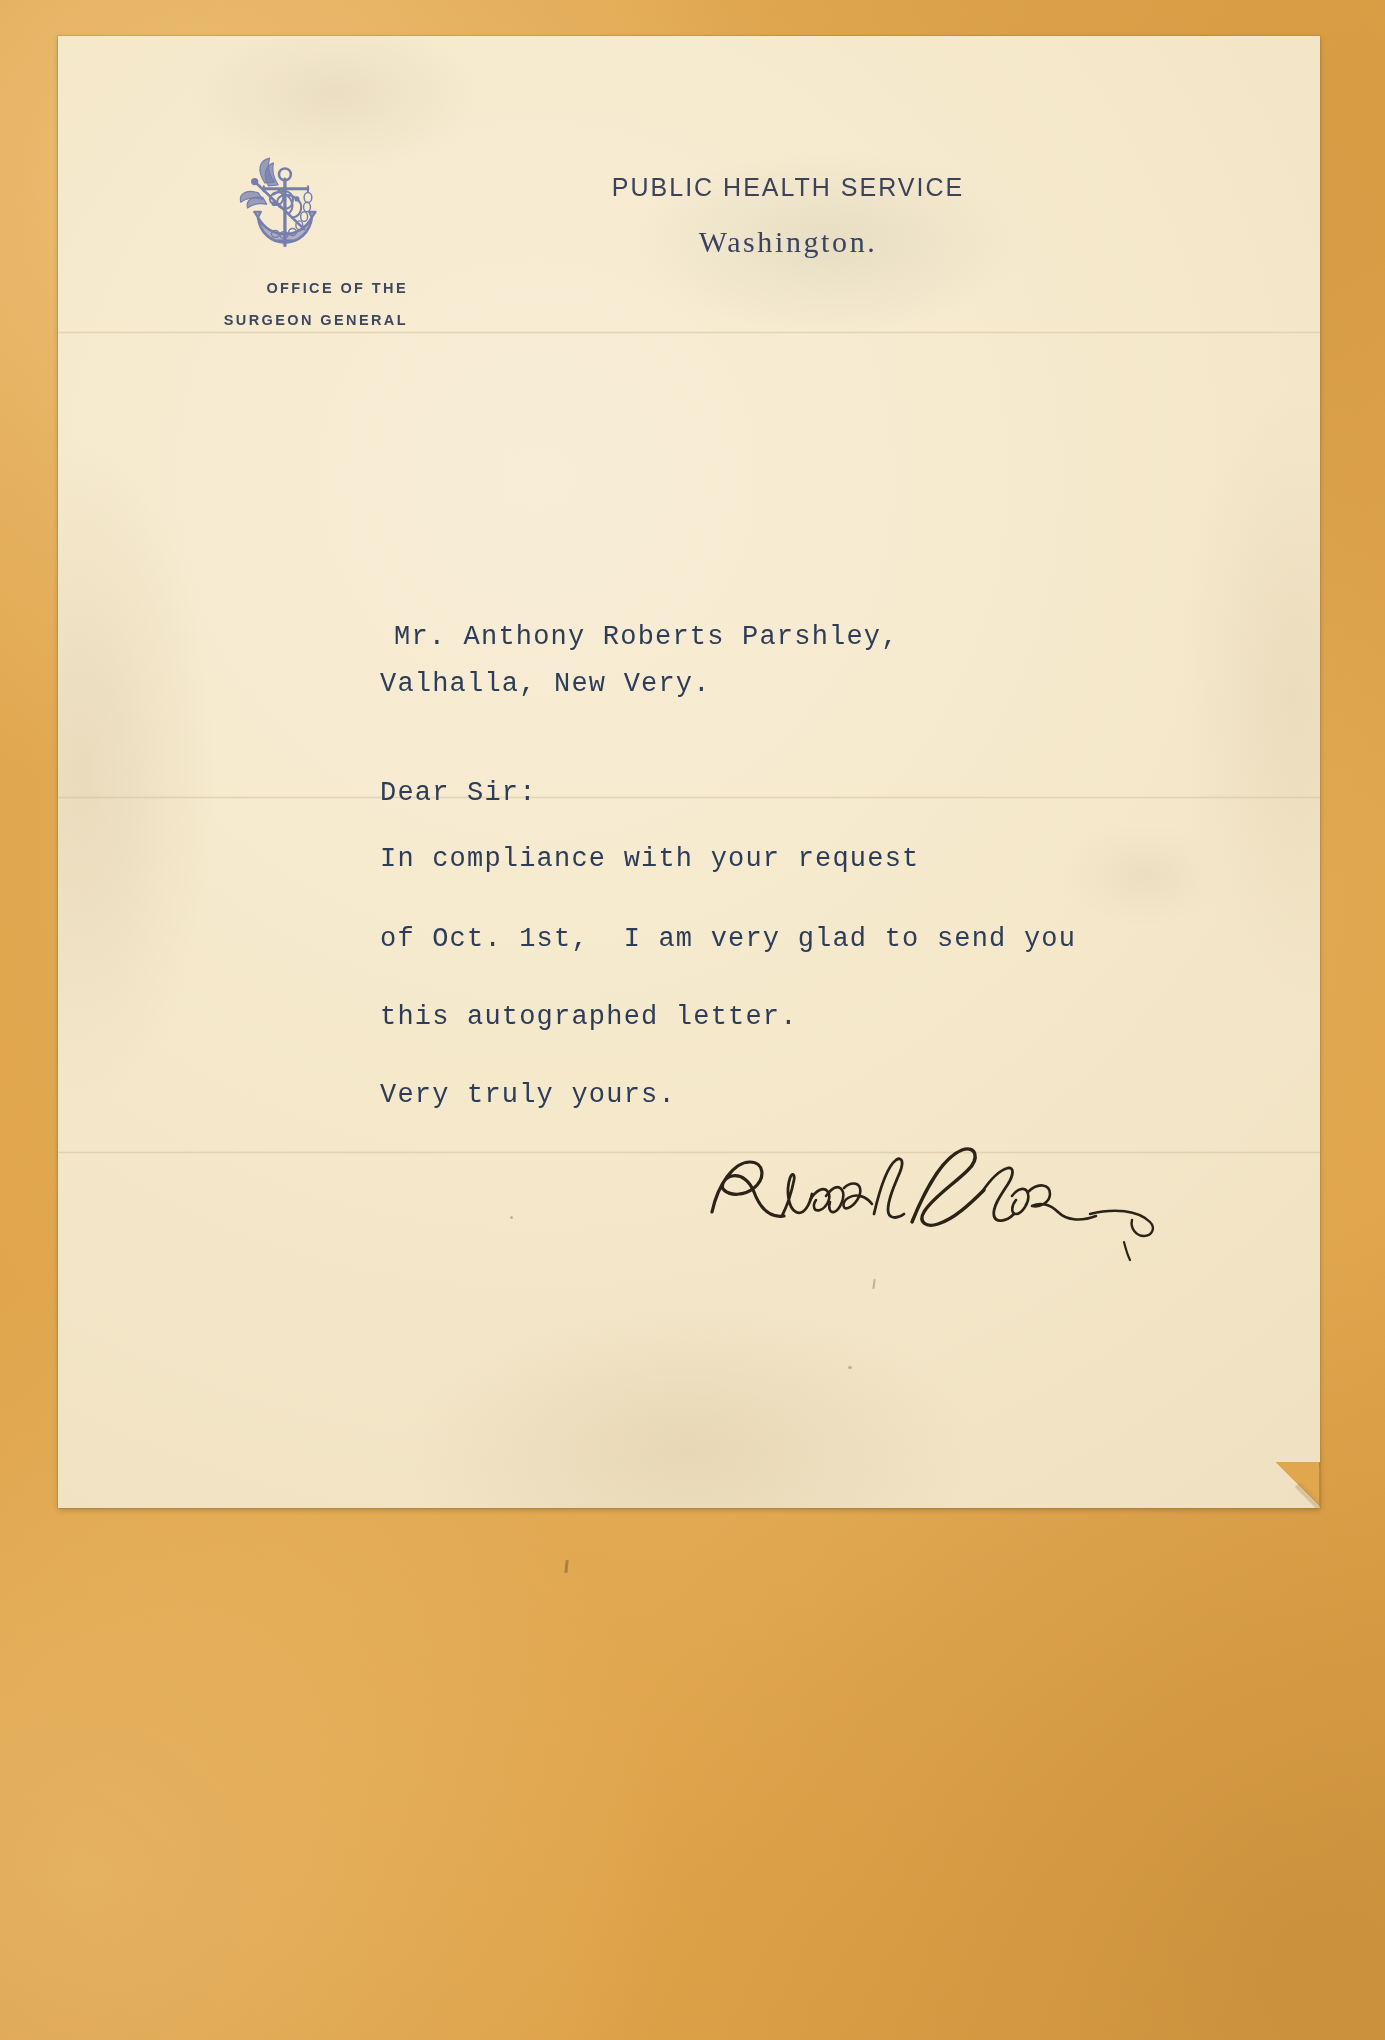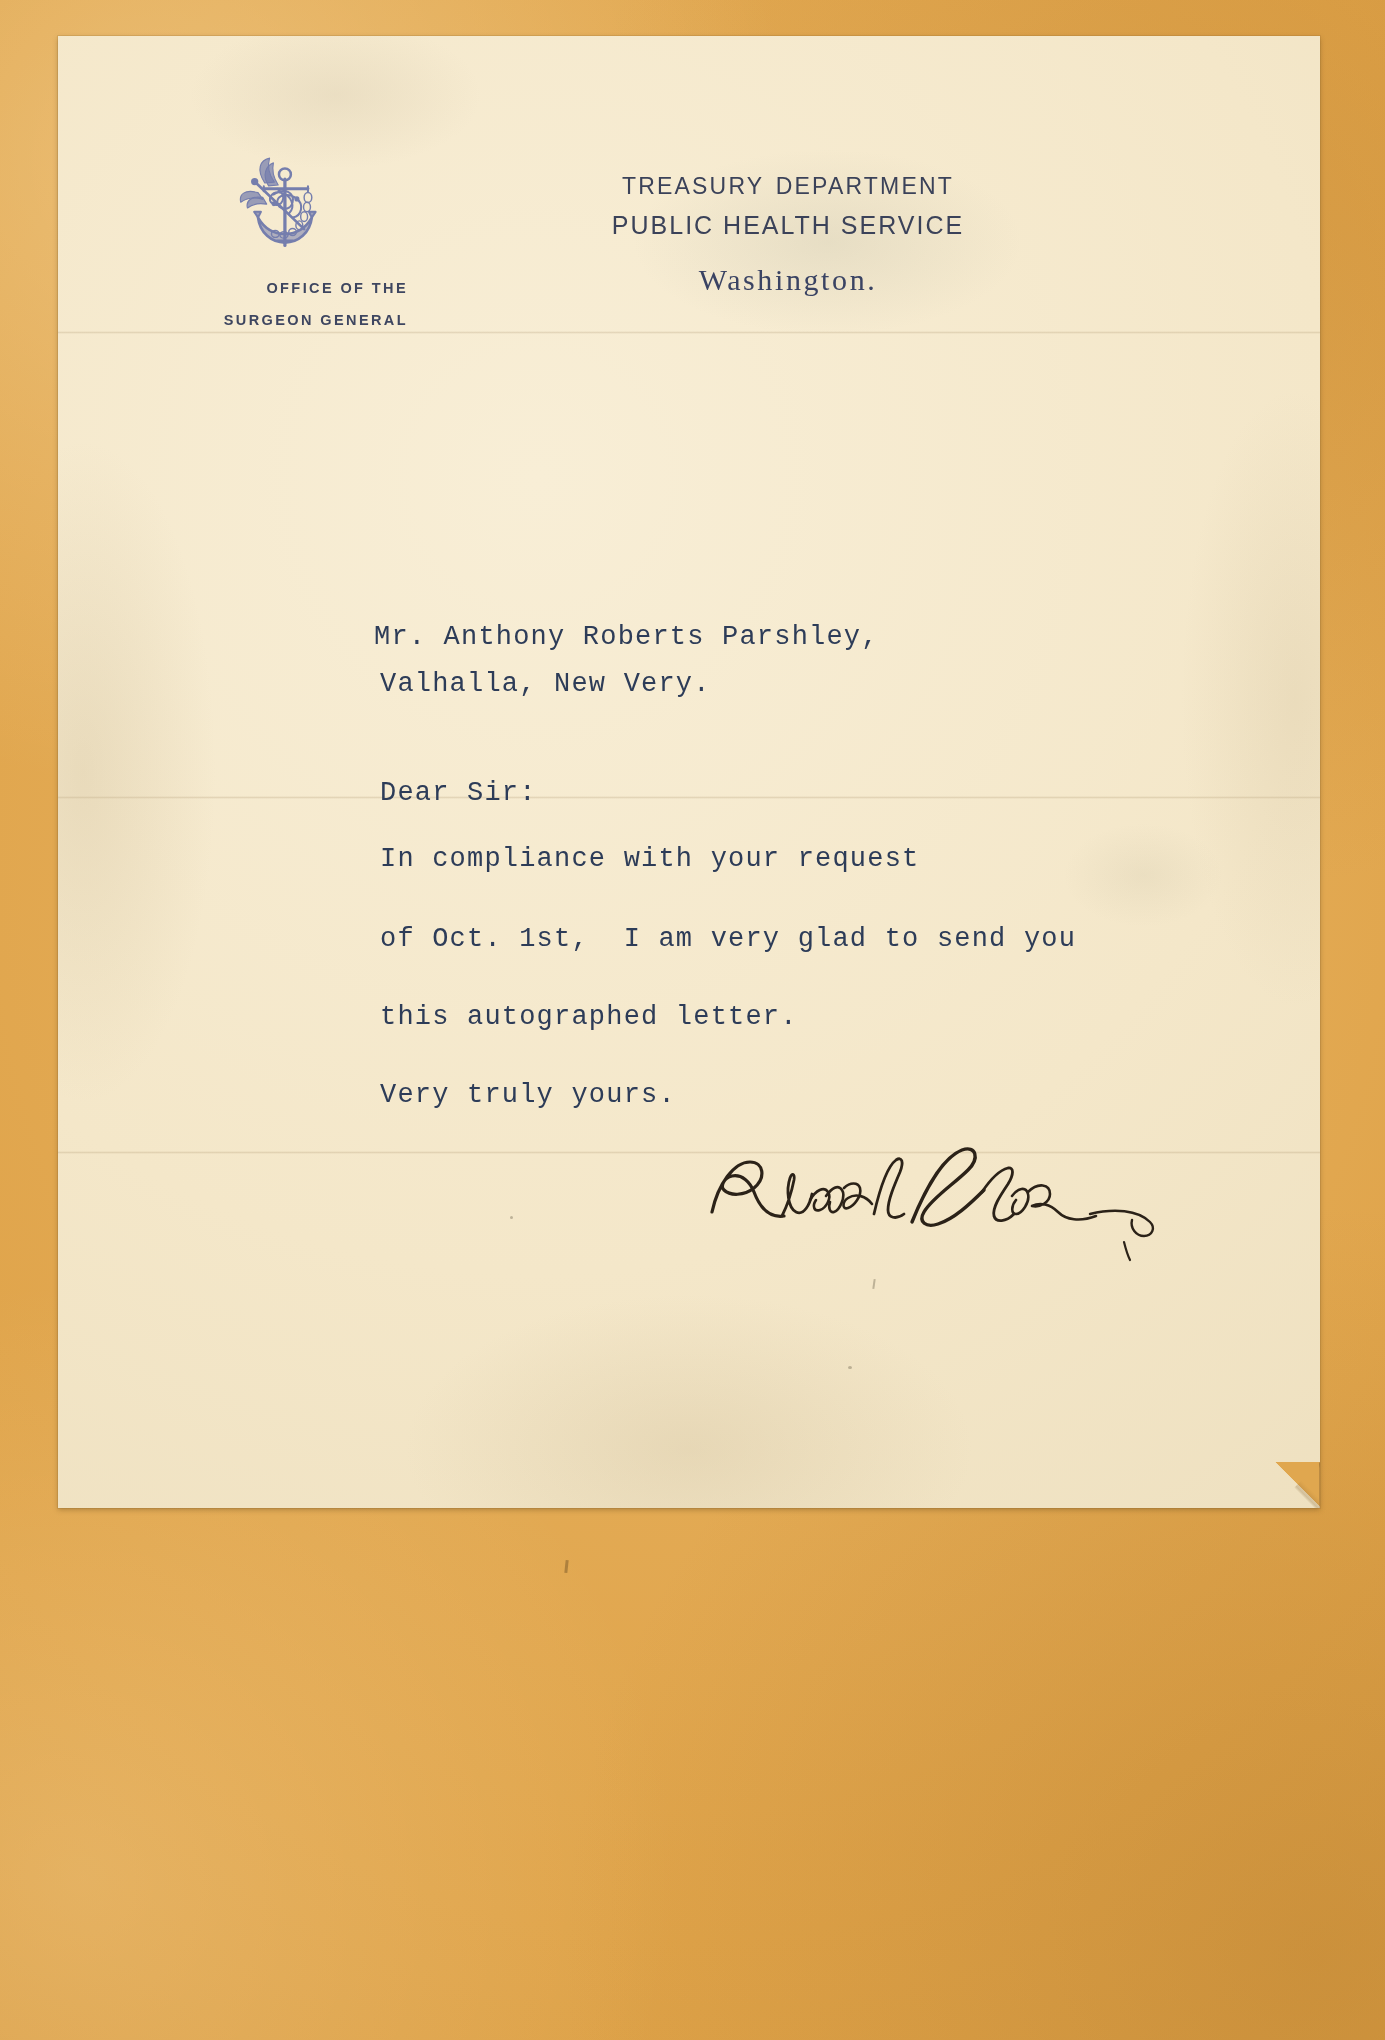--- a/index.html
+++ b/index.html
@@ -170,21 +170,21 @@
     top: 588px;
     font-family: "Liberation Mono", monospace;
     color: #2d3c58;
     font-size: 27px;
     letter-spacing: 1.2px;
   }
   .tline {
     white-space: pre;
     line-height: 1.0;
   }
-  #addressee-1 { position: absolute; left: 316px; top: 0; }
+  #addressee-1 { position: absolute; left: 336px; top: 0; }
   #addressee-2 { position: absolute; left: 322px; top: 47px; }
   #salutation  { position: absolute; left: 322px; top: 156px; }
   #body-1      { position: absolute; left: 322px; top: 222px; }
   #body-2      { position: absolute; left: 322px; top: 302px; }
   #body-3      { position: absolute; left: 322px; top: 380px; }
   #closing     { position: absolute; left: 322px; top: 458px; }
 
   
   #signature-wrap {
     position: absolute;
@@ -270,21 +270,20 @@
             <circle cx="64.5" cy="46.5" r="1.6" fill="#6b75ab"></circle>
             <circle cx="40.5" cy="51.5" r="1.5" fill="#6b75ab"></circle>
           </g>
         </svg>
 
         <div class="office-line" id="office-of-the">OFFICE OF THE</div>
         <div class="office-line" id="surgeon-general">SURGEON GENERAL</div>
       </div>
 
       <div id="org-block">
-        <div id="treasury-department">Treasury Department</div>
         <div id="public-health-service">PUBLIC HEALTH SERVICE</div>
         <div id="city-line">Washington.</div>
       </div>
 
     </div>
 
     <div id="typed">
       <div class="tline" id="addressee-1">Mr. Anthony Roberts Parshley,</div>
       <div class="tline" id="addressee-2">Valhalla, New Very.</div>
       <div class="tline" id="salutation">Dear Sir:</div>

